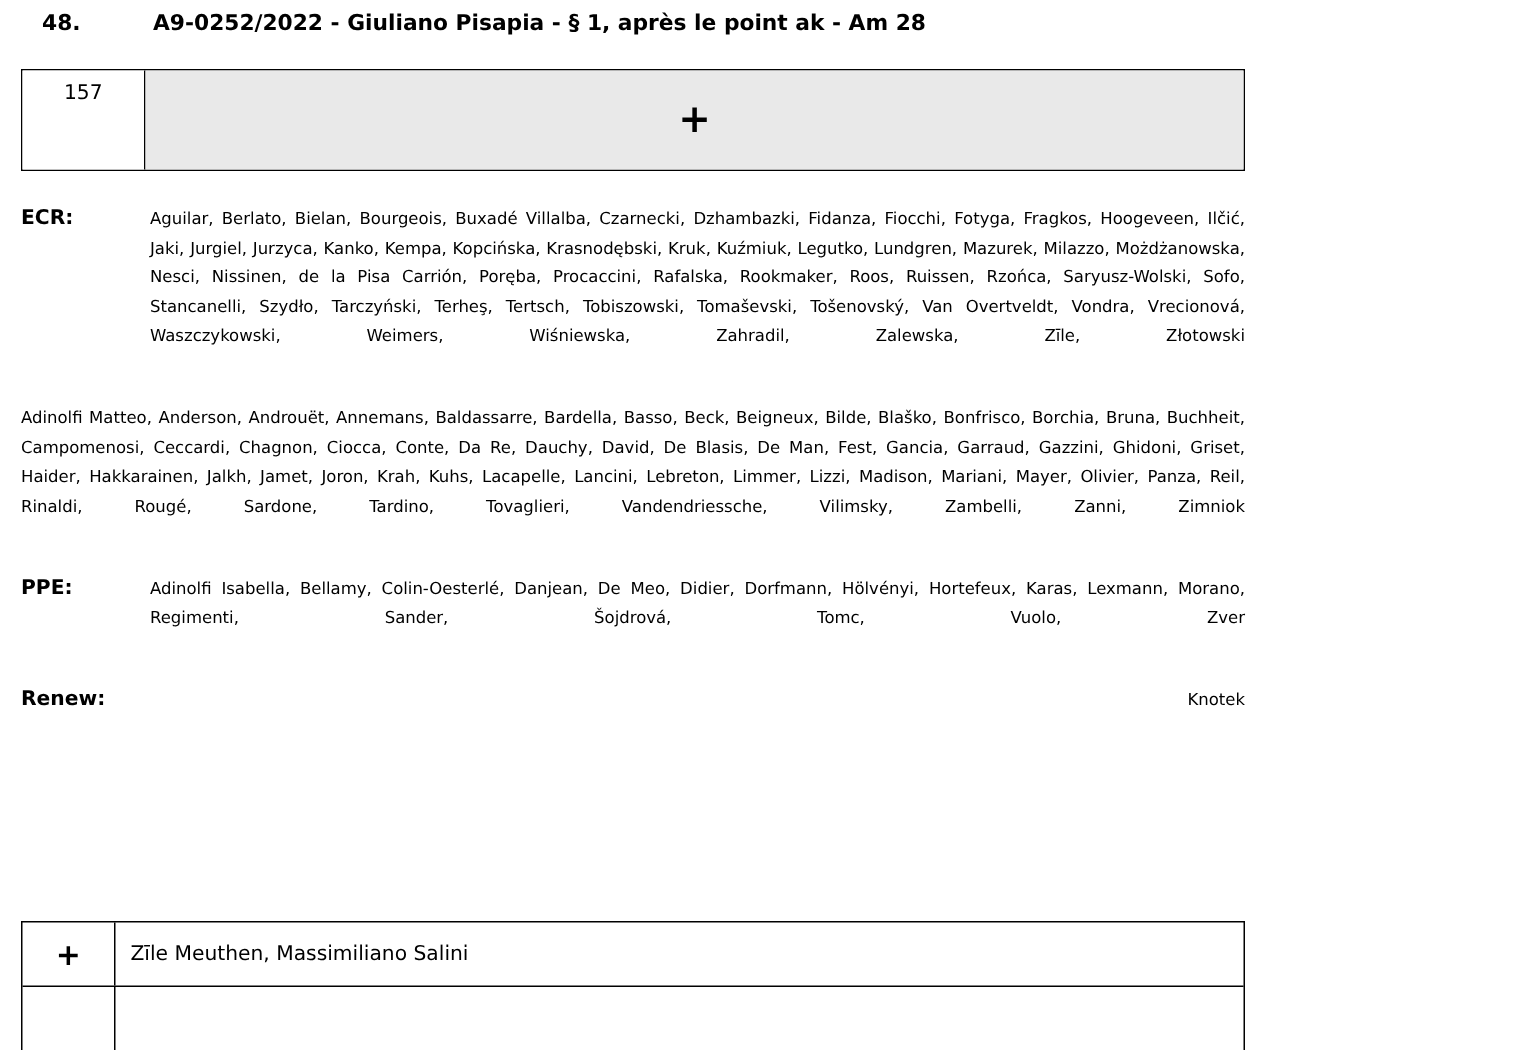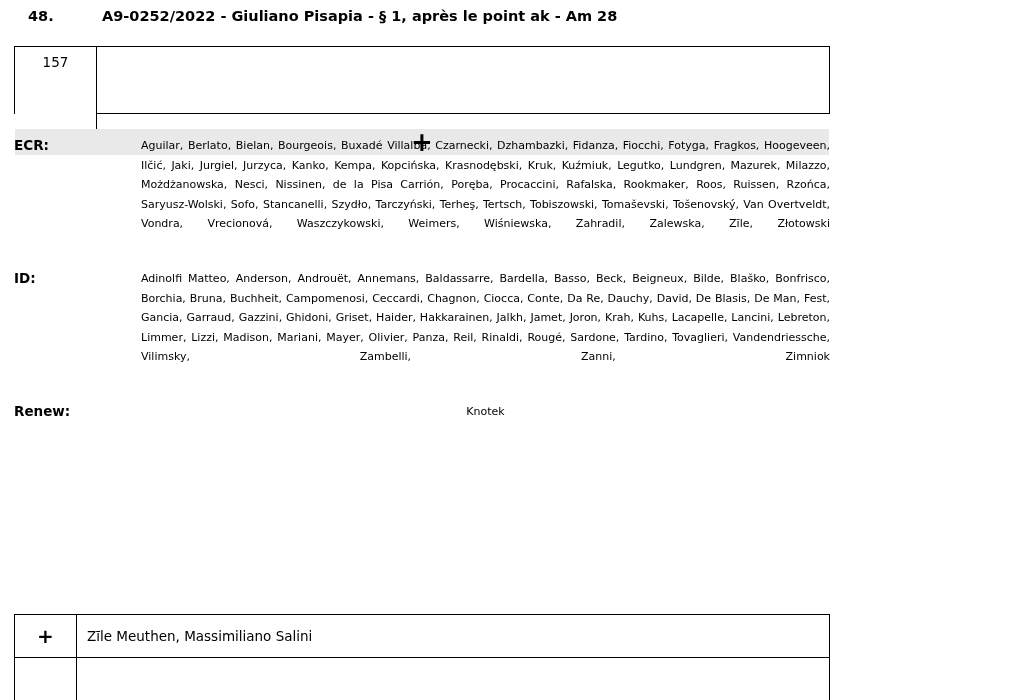--- a/index.html
+++ b/index.html
@@ -40,21 +40,20 @@
     margin-left: 12px;
   }
 
   
   .vote-box {
     display: flex;
     margin: 22px 0 0 0;
     border: 1px solid #000000;
     height: 68px;
     box-sizing: border-box;
-    flex-direction: column;
   }
   .vote-count {
     width: 82px;
     flex: 0 0 82px;
     border-right: 1px solid #000000;
     display: flex;
     align-items: flex-start;
     justify-content: center;
     padding-top: 7px;
     font-size: 13.5px;
@@ -72,21 +71,20 @@
     line-height: 1;
   }
 
   
   .groups {
     margin-top: 22px;
   }
   .group-row {
     display: flex;
     margin-bottom: 16px;
-    gap: 41px;
   }
   .group-label {
     width: 86px;
     flex: 0 0 86px;
     font-weight: bold;
     font-size: 13.5px;
     line-height: 19.5px;
     white-space: nowrap;
   }
   .group-members {
@@ -97,21 +95,21 @@
     text-justify: inter-word;
     word-spacing: 0.2px;
   }
   
   .group-members::after {
     content: "";
     display: inline-block;
     width: 100%;
   }
   .group-row.short .group-members {
-    text-align: center;
+    text-align: right;
   }
   .group-row.short .group-members::after {
     content: none;
   }
 
   
   .corr-table {
     position: absolute;
     left: 14px;
     right: 14px;
@@ -164,25 +162,28 @@
   </div>
 
   <div class="groups">
 
     <div class="group-row">
       <div class="group-label">ECR:</div>
       <div class="group-members">Aguilar, Berlato, Bielan, Bourgeois, Buxadé Villalba, Czarnecki, Dzhambazki, Fidanza, Fiocchi, Fotyga, Fragkos, Hoogeveen, Ilčić, Jaki, Jurgiel, Jurzyca, Kanko, Kempa, Kopcińska, Krasnodębski, Kruk, Kuźmiuk, Legutko, Lundgren, Mazurek, Milazzo, Możdżanowska, Nesci, Nissinen, de la Pisa Carrión, Poręba, Procaccini, Rafalska, Rookmaker, Roos, Ruissen, Rzońca, Saryusz-Wolski, Sofo, Stancanelli, Szydło, Tarczyński, Terheş, Tertsch, Tobiszowski, Tomaševski, Tošenovský, Van Overtveldt, Vondra, Vrecionová, Waszczykowski, Weimers, Wiśniewska, Zahradil, Zalewska, Zīle, Złotowski</div>
     </div>
 
     <div class="group-row">
-      <div class="group-label">ID:</div>
       <div class="group-members">Adinolfi Matteo, Anderson, Androuët, Annemans, Baldassarre, Bardella, Basso, Beck, Beigneux, Bilde, Blaško, Bonfrisco, Borchia, Bruna, Buchheit, Campomenosi, Ceccardi, Chagnon, Ciocca, Conte, Da Re, Dauchy, David, De Blasis, De Man, Fest, Gancia, Garraud, Gazzini, Ghidoni, Griset, Haider, Hakkarainen, Jalkh, Jamet, Joron, Krah, Kuhs, Lacapelle, Lancini, Lebreton, Limmer, Lizzi, Madison, Mariani, Mayer, Olivier, Panza, Reil, Rinaldi, Rougé, Sardone, Tardino, Tovaglieri, Vandendriessche, Vilimsky, Zambelli, Zanni, Zimniok</div>
     </div>
 
 
+    <div class="group-row">
+      <div class="group-label">PPE:</div>
+      <div class="group-members">Adinolfi Isabella, Bellamy, Colin-Oesterlé, Danjean, De Meo, Didier, Dorfmann, Hölvényi, Hortefeux, Karas, Lexmann, Morano, Regimenti, Sander, Šojdrová, Tomc, Vuolo, Zver</div>
+    </div>
 
     <div class="group-row short">
       <div class="group-label">Renew:</div>
       <div class="group-members">Knotek</div>
     </div>
 
 
   </div>
 
   <div class="corr-table">

